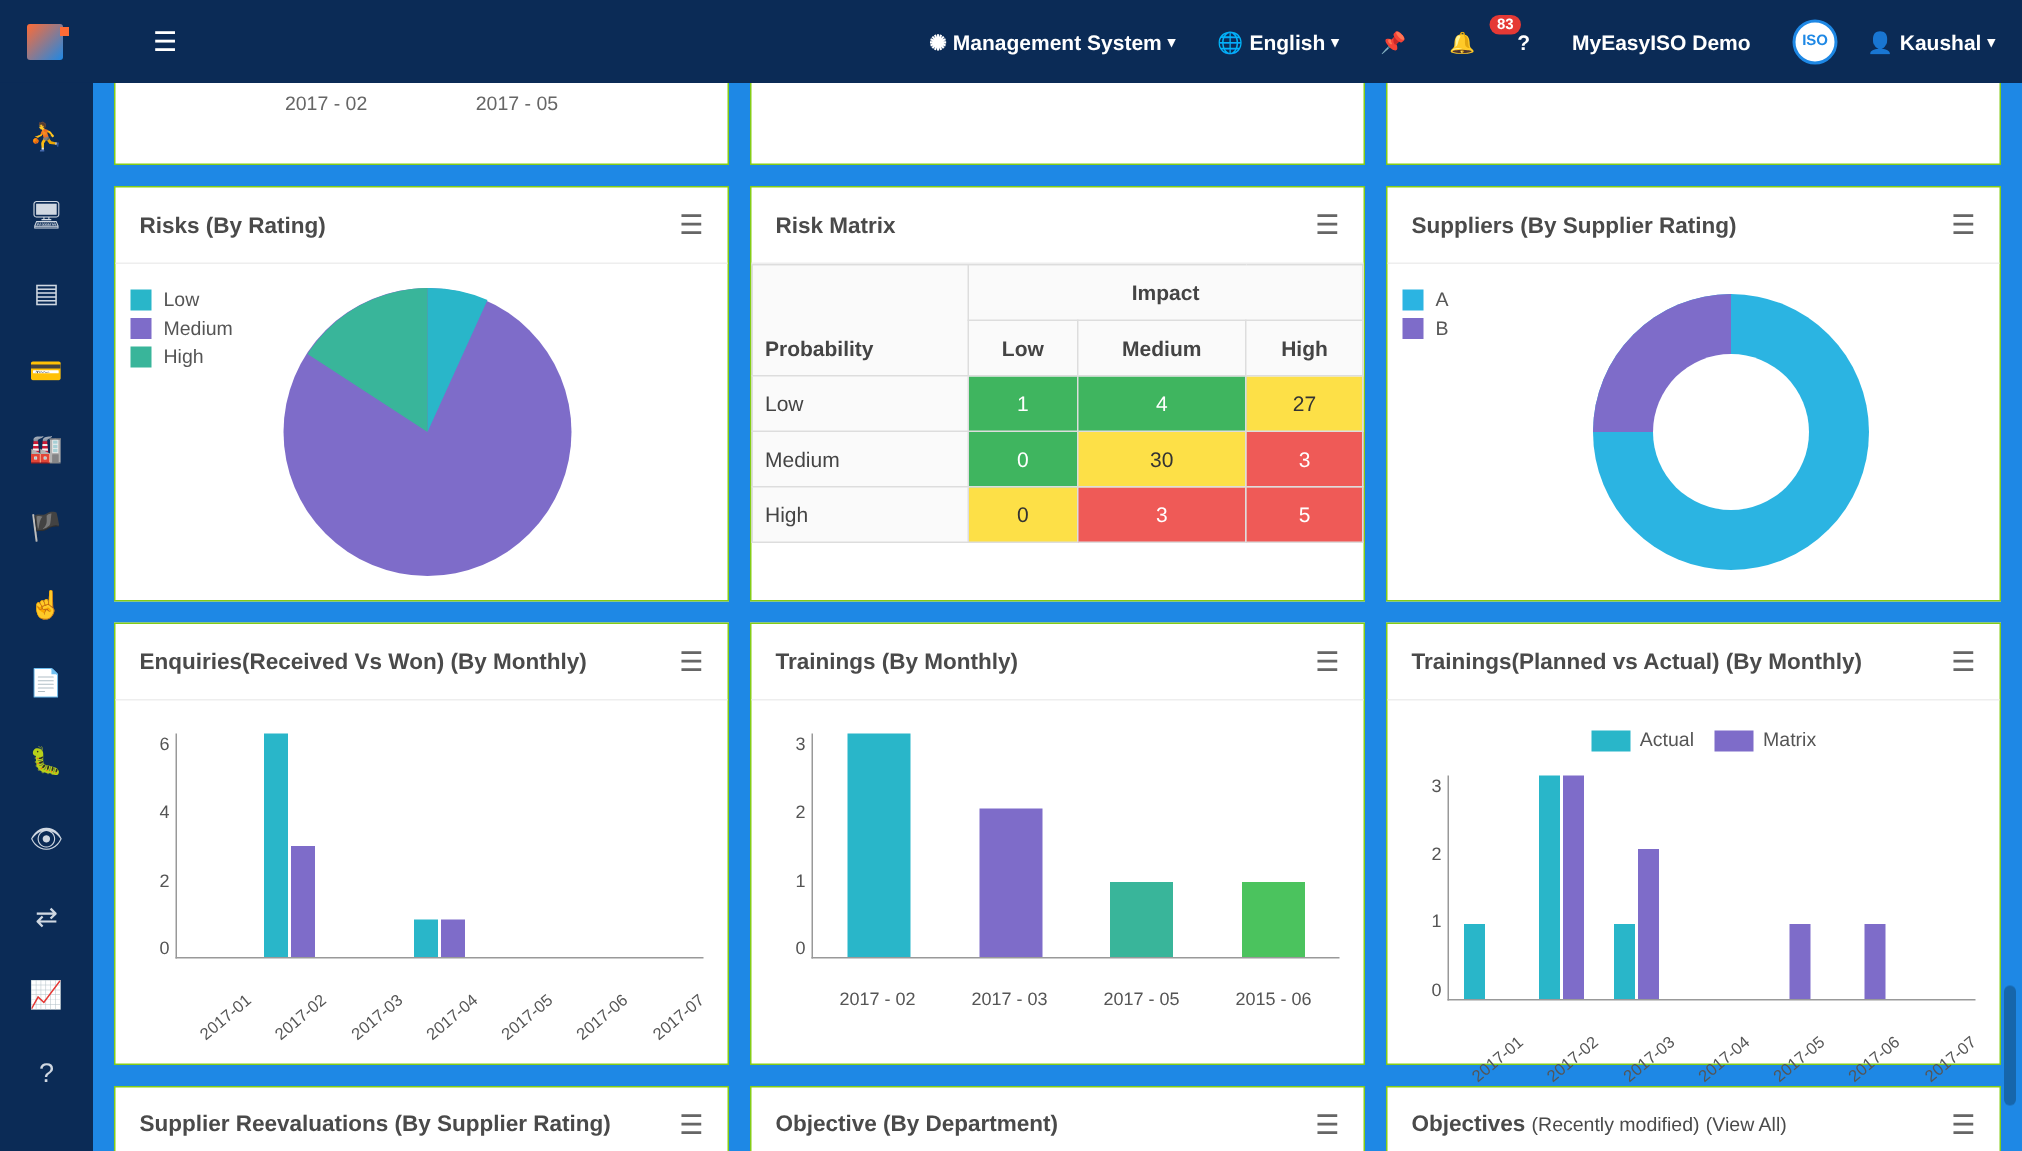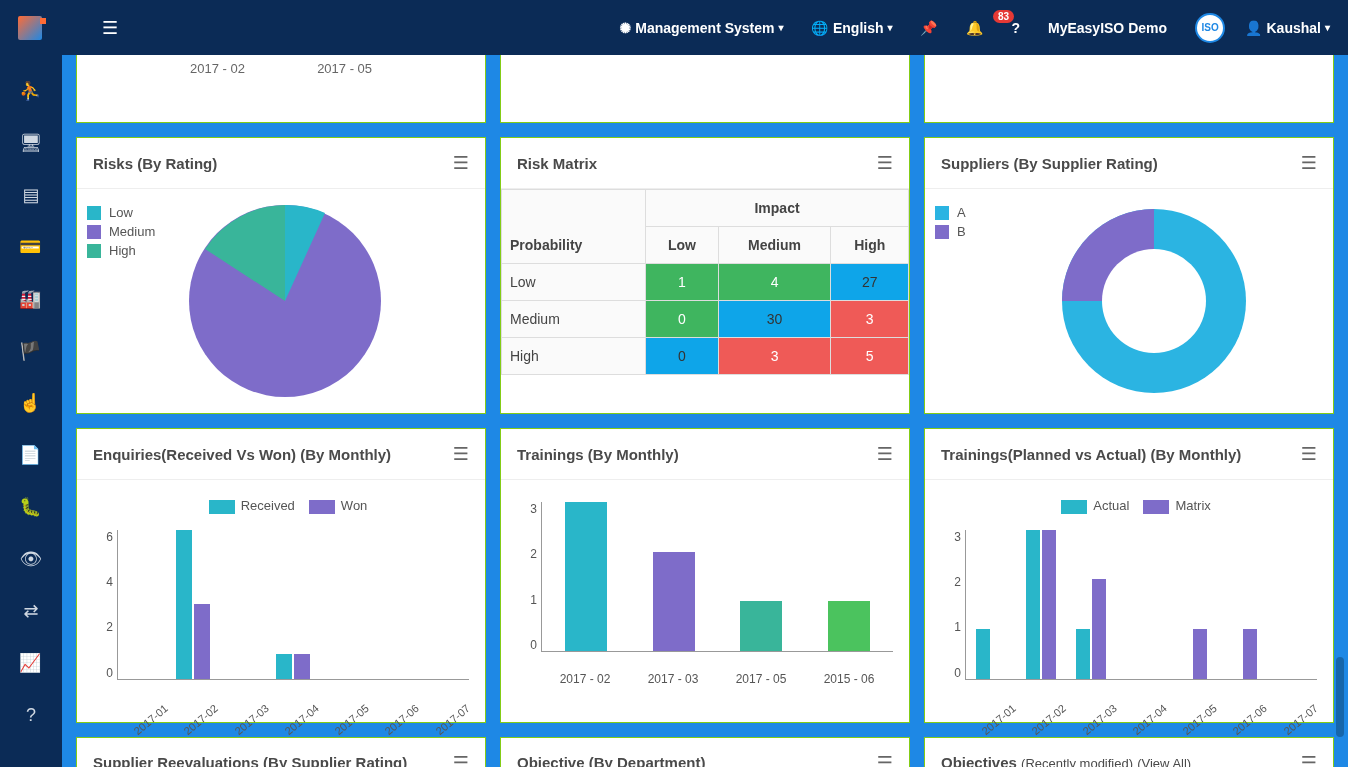--- a/index.html
+++ b/index.html
@@ -18,40 +18,40 @@
 .top-nav .badge { position: absolute; top: -10px; left: 8px; background: #e53935; color: #fff; font-size: 10px; font-weight: bold; padding: 1px 5px; border-radius: 8px; margin-left: 19px; }
 .top-nav .avatar { width: 30px; height: 30px; border-radius: 50%; background: #fff; display: flex; align-items: center; justify-content: center; font-size: 10px; font-weight: bold; color: #1e88e5; margin-right: 20px; border:2px solid #1e88e5;}
 
 
 .sidebar { position: fixed; top: 55px; left: 0; bottom: 0; width: 62px; background: #0b2b56; z-index: 20; display: flex; flex-direction: column; align-items: center; padding-top: 10px; }
 .sidebar .sitem { width: 100%; height: 52px; display: flex; align-items: center; justify-content: center; color: #d0d8e2; font-size: 18px; cursor: pointer; }
 
 
 .main { margin-left: 62px; margin-top: 55px; padding: 0 14px 30px 14px; display: grid; grid-template-columns: repeat(3, 1fr); gap: 14px; }
 .panel { background: #fff; border: 1px solid #84cc16; display: flex; flex-direction: column; }
-.panel-top { height: 68px; border-top:none;align-items:center; } 
+.panel-top { height: 55px; border-top:none;align-items:center; } 
 .panel-head { padding: 14px 16px; border-bottom: 1px solid #eee; display: flex; align-items: center; }
 .panel-head .title { color: #4a4a4a; font-size: 15px; font-weight: 600; }
 .panel-head .title .sub { font-weight: 600; font-size:15px; }
 .panel-head .title .paren { font-weight: 400; font-size: 13px; color:#4a4a4a;}
 .panel-head .opt { margin-left: auto; font-size: 18px; color: #666; cursor: pointer; }
 .panel-body { padding: 12px 10px; flex: 1; }
 
 
 .legend-col { float:left; font-size: 13px; color:#555;}
 .legend-col .lg { display:flex; align-items:center; margin:4px 0;}
 .legend-col .sw { width:14px;height:14px;margin-right:8px;display:inline-block;}
 
 
 .matrix { width:100%; border-collapse: collapse; font-size:14px;}
 .matrix th, .matrix td { border:1px solid #ddd; padding:10px 8px; text-align:center;}
 .matrix th { background:#fafafa; font-weight:600; color:#444;}
 .matrix .rowhdr { background:#fafafa; text-align:left; font-weight:400; color:#444;}
 .cell-green{background:#3fb55f;color:#fff;}
-.cell-yellow{background:#0ea5e9;color:#333;}
+.cell-yellow{background:#fde047;color:#333;}
 .cell-red{background:#ef5a57;color:#fff;}
 
 
 .chartbox{position:relative;height:190px;}
 .yaxis{position:absolute;left:6px;top:10px;bottom:30px;width:20px;display:flex;flex-direction:column;justify-content:space-between;font-size:12px;color:#555;text-align:right;}
 .plot{position:absolute;left:30px;right:6px;top:10px;bottom:30px;border-left:1px solid #999;border-bottom:1px solid #999;display:flex;align-items:flex-end;justify-content:space-around;}
 .plot .group{display:flex;align-items:flex-end;gap:2px;height:100%;}
 .plot .bar{width:16px;}
 .plot .bar.single{width:42px;}
 .xaxis{position:absolute;left:30px;right:6px;bottom:-4px;display:flex;justify-content:space-around;font-size:11px;color:#555;}
@@ -222,21 +222,20 @@
       </svg>
     </div>
   </div>
 
   <div class="panel">
     <div class="panel-head">
       <span class="title"><span>Enquiries(Received Vs Won)</span> <span class="sub">(By Monthly)</span></span>
       <span class="opt">☰</span>
     </div>
     <div class="panel-body">
-      <div class="clegend"><span class="sw" style="background:#29b6c9"></span><span>Received</span><span class="sw" style="background:#7e6cc9"></span><span>Won</span></div>
       <div class="chartbox" id="chart-enq">
           <div class="yaxis">
             <div>6</div>
             <div>4</div>
             <div>2</div>
             <div>0</div>
           </div>
           <div class="plot">
             <div class="group">
               <div class="bar" style="width: 16px; height: 0%; background: rgb(41, 182, 201);"></div>

